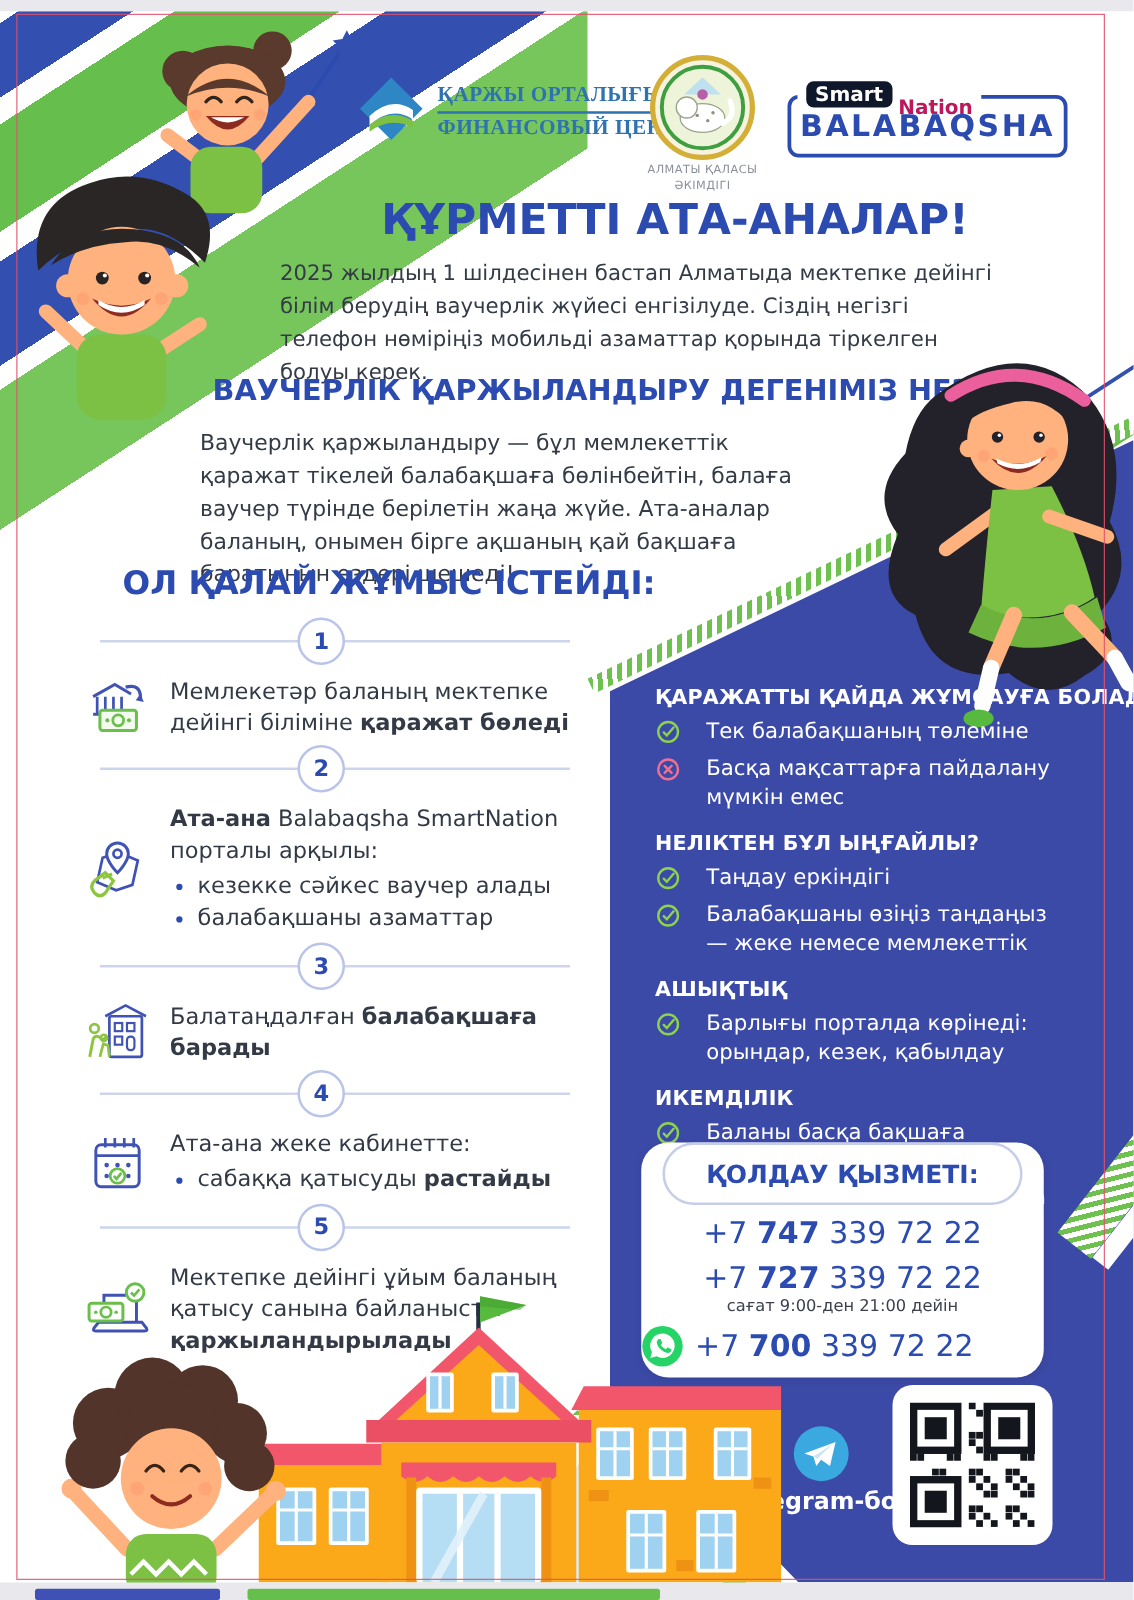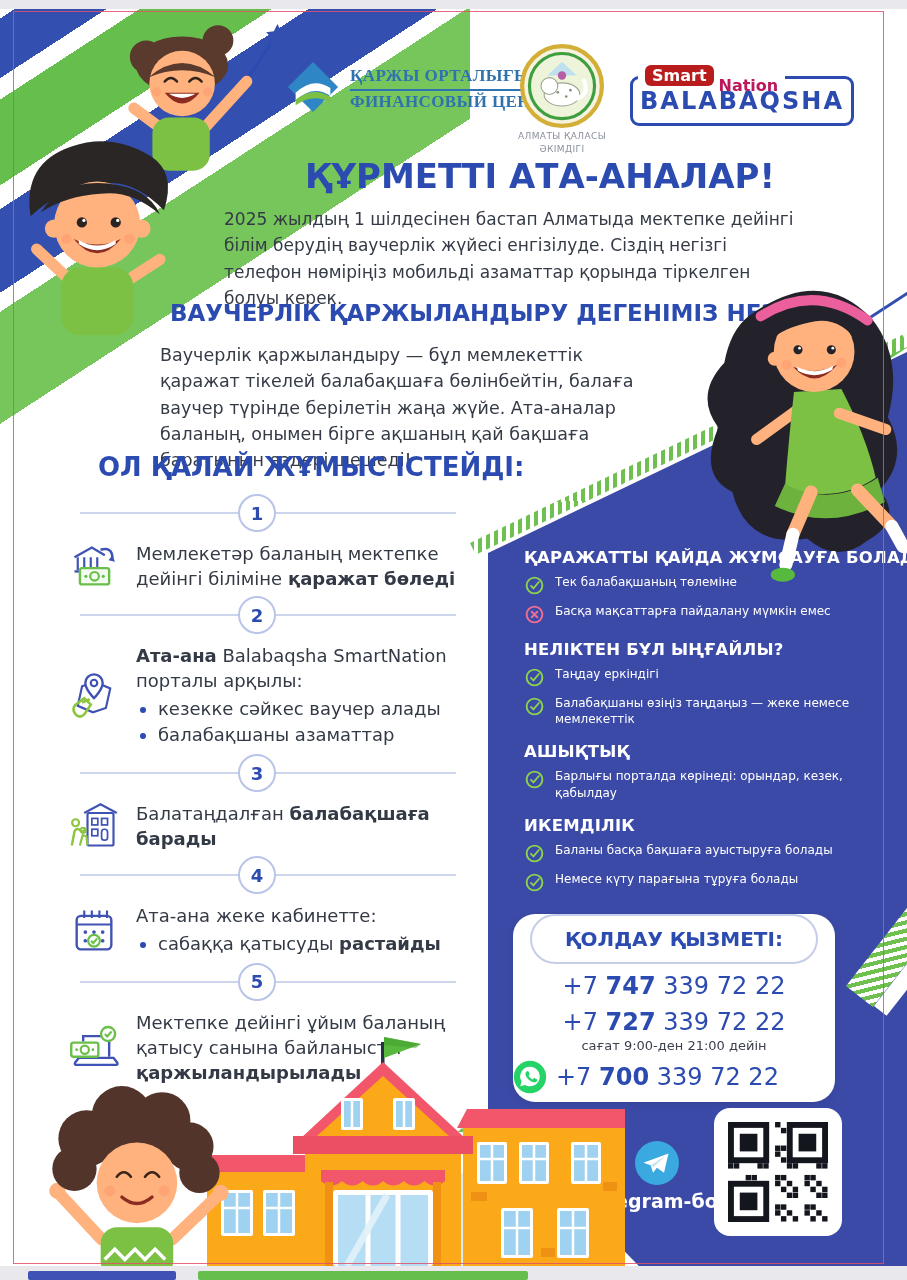--- a/index.html
+++ b/index.html
@@ -36,21 +36,21 @@
   .finance-text .l1{border-bottom:2px solid #2e72b0;padding-bottom:1px;}
   .emblem{left:520px;top:44px;width:84px;height:84px;}
   .emblem-caption{left:496px;top:130px;width:132px;text-align:center;font-size:9px;color:#8a909b;
     line-height:1.4;letter-spacing:.4px;}
   .sn-logo{left:630px;top:58px;width:224px;height:66px;}
   .bala-box{position:absolute;left:0;top:18px;width:218px;height:44px;border:3px solid #2b4bb0;
     border-radius:9px;display:flex;align-items:center;justify-content:center;color:#2b4bb0;
     font-weight:800;font-size:24px;letter-spacing:2px;}
   .sn-row{position:absolute;left:8px;top:4px;background:#fff;padding:0 7px;display:flex;gap:5px;
     align-items:center;height:26px;}
-  .sn-smart{background:#b91c1c;color:#fff;font-size:16px;font-weight:700;padding:1px 7px;border-radius:6px;}
+  .sn-smart{background:#0f172a;color:#fff;font-size:16px;font-weight:700;padding:1px 7px;border-radius:6px;}
   .sn-nation{color:#be185d;font-size:16px;font-weight:700;margin-top:20px;}
 
   
   .title{left:240px;top:156px;width:600px;text-align:center;font-size:34px;font-weight:800;color:#2b4bb0;}
   .intro{left:224px;top:206px;width:586px;font-size:17px;line-height:1.55;}
   .wi-head{left:170px;top:300px;width:620px;font-size:23px;font-weight:800;color:#2b4bb0;}
   .wi-body{left:160px;top:342px;width:508px;font-size:17.5px;line-height:1.5;}
   .how-head{left:98px;top:452px;font-size:26px;font-weight:800;color:#2b4bb0;}
 
   
@@ -77,21 +77,21 @@
   .cut-green{left:462px;top:1128px;width:240px;height:13px;transform:rotate(45.7deg);
     transform-origin:left top;background:repeating-linear-gradient(135deg,#6fc14f 0 4px,#ffffff 4px 8px);}
   .edge-green{left:846px;top:986px;width:210px;height:34px;transform:rotate(-52deg);
     transform-origin:left top;background:repeating-linear-gradient(38deg,#6fc14f 0 4px,#ffffff 4px 8px);}
   .edge-white{left:874px;top:1006px;width:210px;height:16px;transform:rotate(-52deg);
     transform-origin:left top;background:#ffffff;}
 
   .panel-content{left:524px;top:548px;width:358px;color:#ffffff;}
   .p-sec{margin-bottom:15px;}
   .p-head{font-weight:800;font-size:16.5px;white-space:nowrap;margin-bottom:7px;letter-spacing:.2px;}
-  .p-item{display:flex;gap:10px;margin:7px 0;font-size:12px;line-height:1.35;max-width:334px;}
+  .p-item{display:flex;gap:20px;margin:7px 0;font-size:17px;line-height:1.35;max-width:334px;}
   .p-ico{flex:0 0 21px;width:21px;height:21px;margin-top:1px;}
   .p-ico svg{width:100%;height:100%;}
 
   
   .card{left:513px;top:914px;width:322px;height:188px;background:#fff;border-radius:22px;text-align:center;
     box-shadow:0 2px 6px rgba(30,40,90,.18);}
   .pill{margin:0 auto 2px;width:284px;height:46px;border:2px solid #c5cde9;border-radius:999px;
     display:flex;align-items:center;justify-content:center;color:#2b4bb0;font-weight:800;font-size:20px;}
   .phone{color:#2b4bb0;font-size:24px;margin-top:8px;font-weight:500;}
   .phone b{font-weight:800;}

